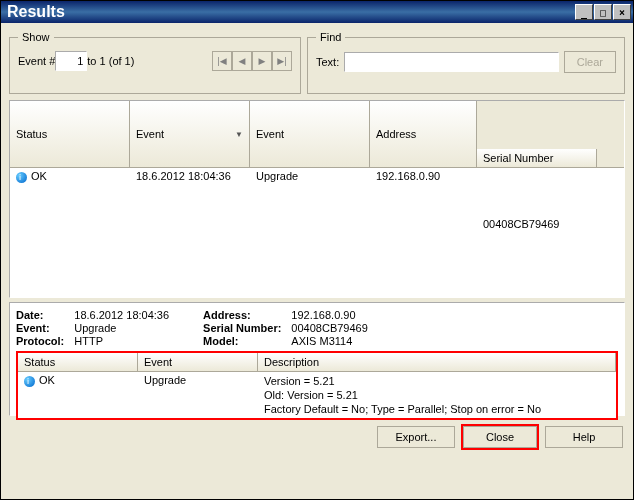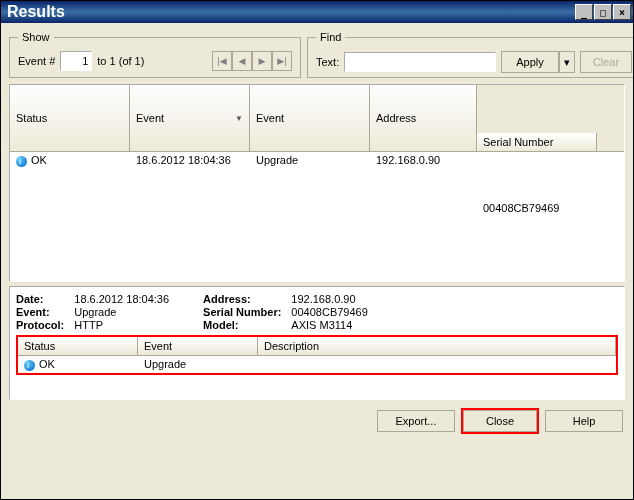--- a/index.html
+++ b/index.html
@@ -6,27 +6,27 @@
 body { background: #ece9d8; width: 634px; height: 500px; overflow: hidden; border: 1px solid #000; }
 
 .titlebar { background: linear-gradient(to bottom, #0a246a 0%, #3a6ea5 50%, #0a246a 100%); height: 22px; display: flex; align-items: center; justify-content: space-between; padding: 0 2px 0 6px; color: #fff; }
 .titlebar-title { font-weight: bold; font-size: 16px; }
 .titlebar-buttons { display: flex; gap: 1px; }
 .titlebar-btn { width: 18px; height: 16px; background: #c0c0c0; border: 1px solid #fff; border-right-color: #404040; border-bottom-color: #404040; display: flex; align-items: center; justify-content: center; font-family: monospace; font-size: 10px; font-weight: bold; color: #000; cursor: default; }
 
 .content { padding: 8px; }
 .top-row { display: flex; gap: 6px; margin-bottom: 6px; }
 
-fieldset { border: 1px solid #aca899; padding: 8px 8px 4px 8px; position: relative; }
+fieldset { border: 1px solid #aca899; padding: 8px 8px 20px 8px; position: relative; }
 legend { padding: 0 4px; color: #000; }
 
 .show-group { flex: 0 0 292px; }
 .find-group { flex: 1; }
 
-.show-inner { display: flex; align-items: center; gap: 5px; }
+.show-inner { display: flex; align-items: center; }
 .num-input { width: 32px; height: 20px; border: 1px inset #fff; background: #fff; text-align: right; padding: 0 3px; }
 .nav-btns { display: flex; gap: 0; margin-left: auto; }
 .nav-btn { width: 20px; height: 20px; background: #ece9d8; border: 1px solid #aca899; display: flex; align-items: center; justify-content: center; color: #808080; font-size: 9px; }
 
 .find-inner { display: flex; align-items: center; gap: 5px; }
 .find-input { flex: 1; height: 20px; border: 1px inset #fff; background: #fff; padding: 0 4px; min-width: 105px; }
 .btn { height: 22px; background: #ece9d8; border: 1px solid #aca899; padding: 0 12px; cursor: default; display: inline-flex; align-items: center; justify-content: center; }
 .btn.disabled { color: #aca899; }
 .apply-wrap { display: flex; }
 .apply-btn { padding: 0 14px; }
@@ -94,24 +94,20 @@
           <div class="nav-btn">▶|</div>
         </div>
       </div>
     </fieldset>
 
     <fieldset class="find-group">
       <legend>Find</legend>
       <div class="find-inner">
         <span>Text:</span>
         <input class="find-input" value="" style="">
-        <div class="apply-wrap">
-          <button class="btn apply-btn">Apply</button>
-          <button class="btn apply-drop">▾</button>
-        </div>
         <button class="btn disabled">Clear</button>
       </div>
     </fieldset>
   </div>
 
   <div class="table-wrap">
     <div class="table-head">
       <div class="th col-status">Status</div>
       <div class="th col-date">
           <span>Event</span>
@@ -152,20 +148,25 @@
 
     <div class="details-table-wrap">
       <div class="dt-head">
         <div class="dt-th dt-status">Status</div>
         <div class="dt-th dt-event">Event</div>
         <div class="dt-th dt-desc">Description</div>
       </div>
       <div class="dt-row">
         <div class="dt-td dt-status"><span class="ok-icon"></span><span>OK</span></div>
         <div class="dt-td dt-event">Upgrade</div>
+        <div class="dt-td dt-desc dt-desc-lines">
+          <div>Version = 5.21</div>
+          <div>Old: Version = 5.21</div>
+          <div>Factory Default = No; Type = Parallel; Stop on error = No</div>
+        </div>
       </div>
     </div>
   </div>
 
   <div class="bottom-bar">
     <button class="btn" style="width:78px">Export...</button>
     <span class="close-border">
       <button class="btn" style="width:74px">Close</button>
     </span>
     <button class="btn" style="width:78px">Help</button>

